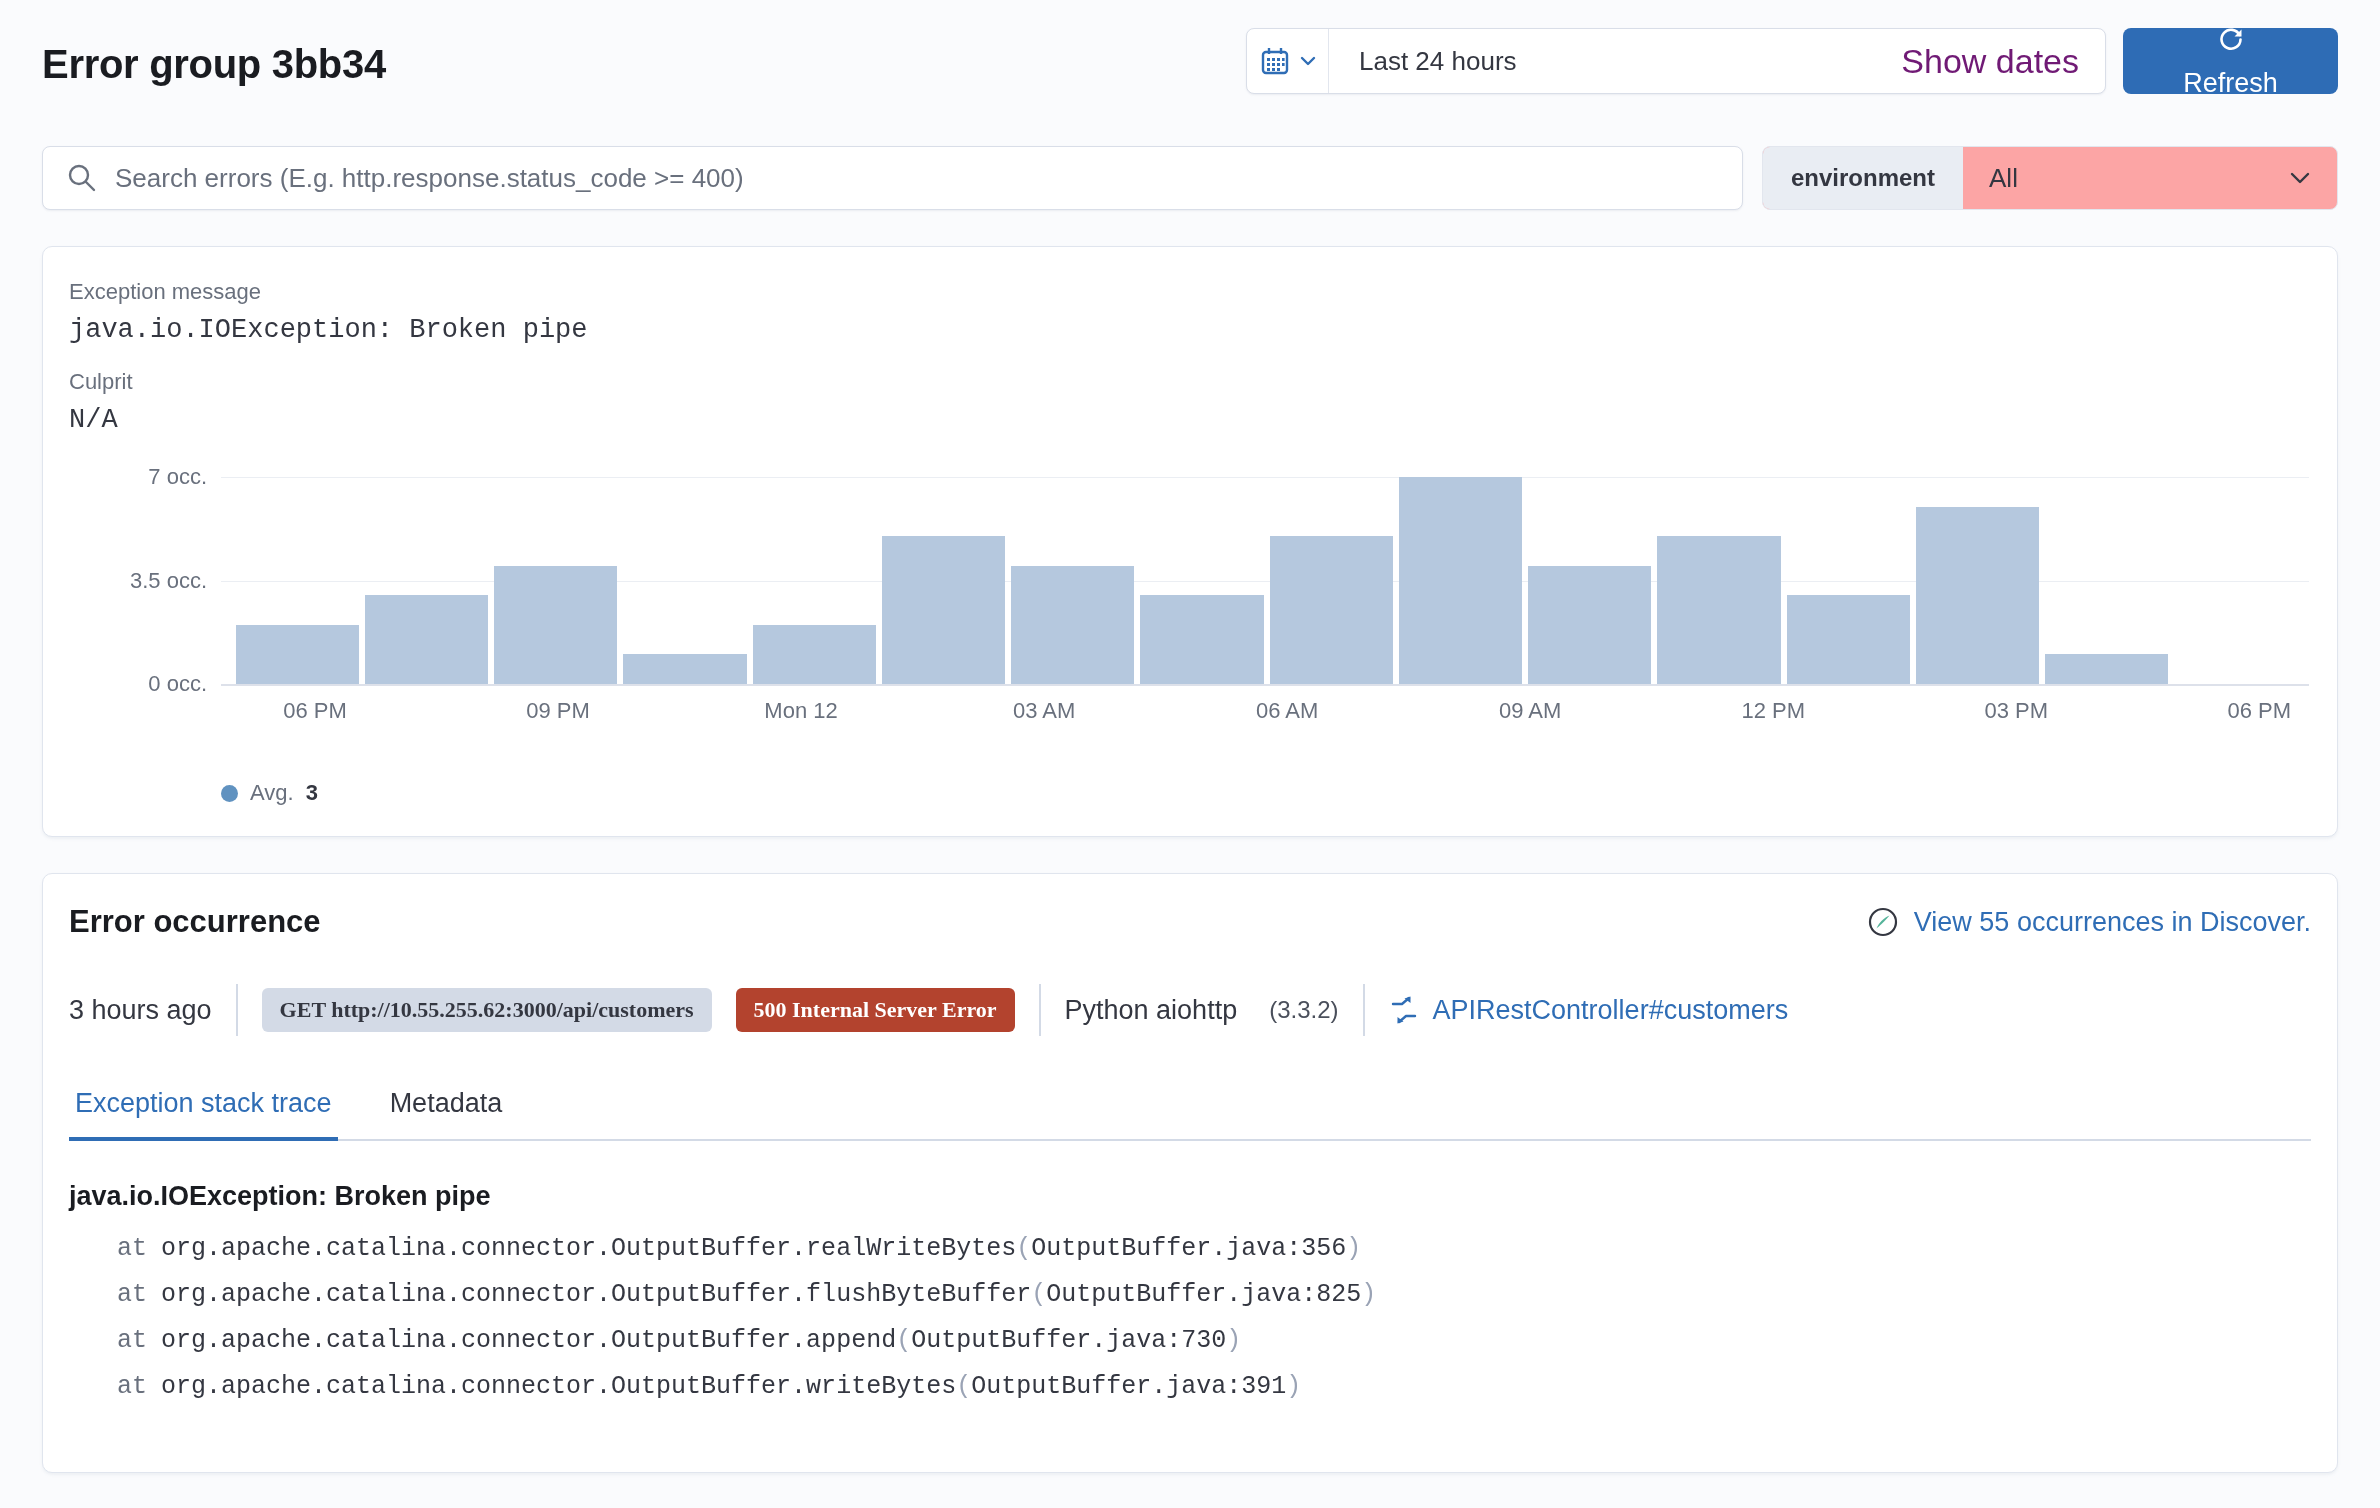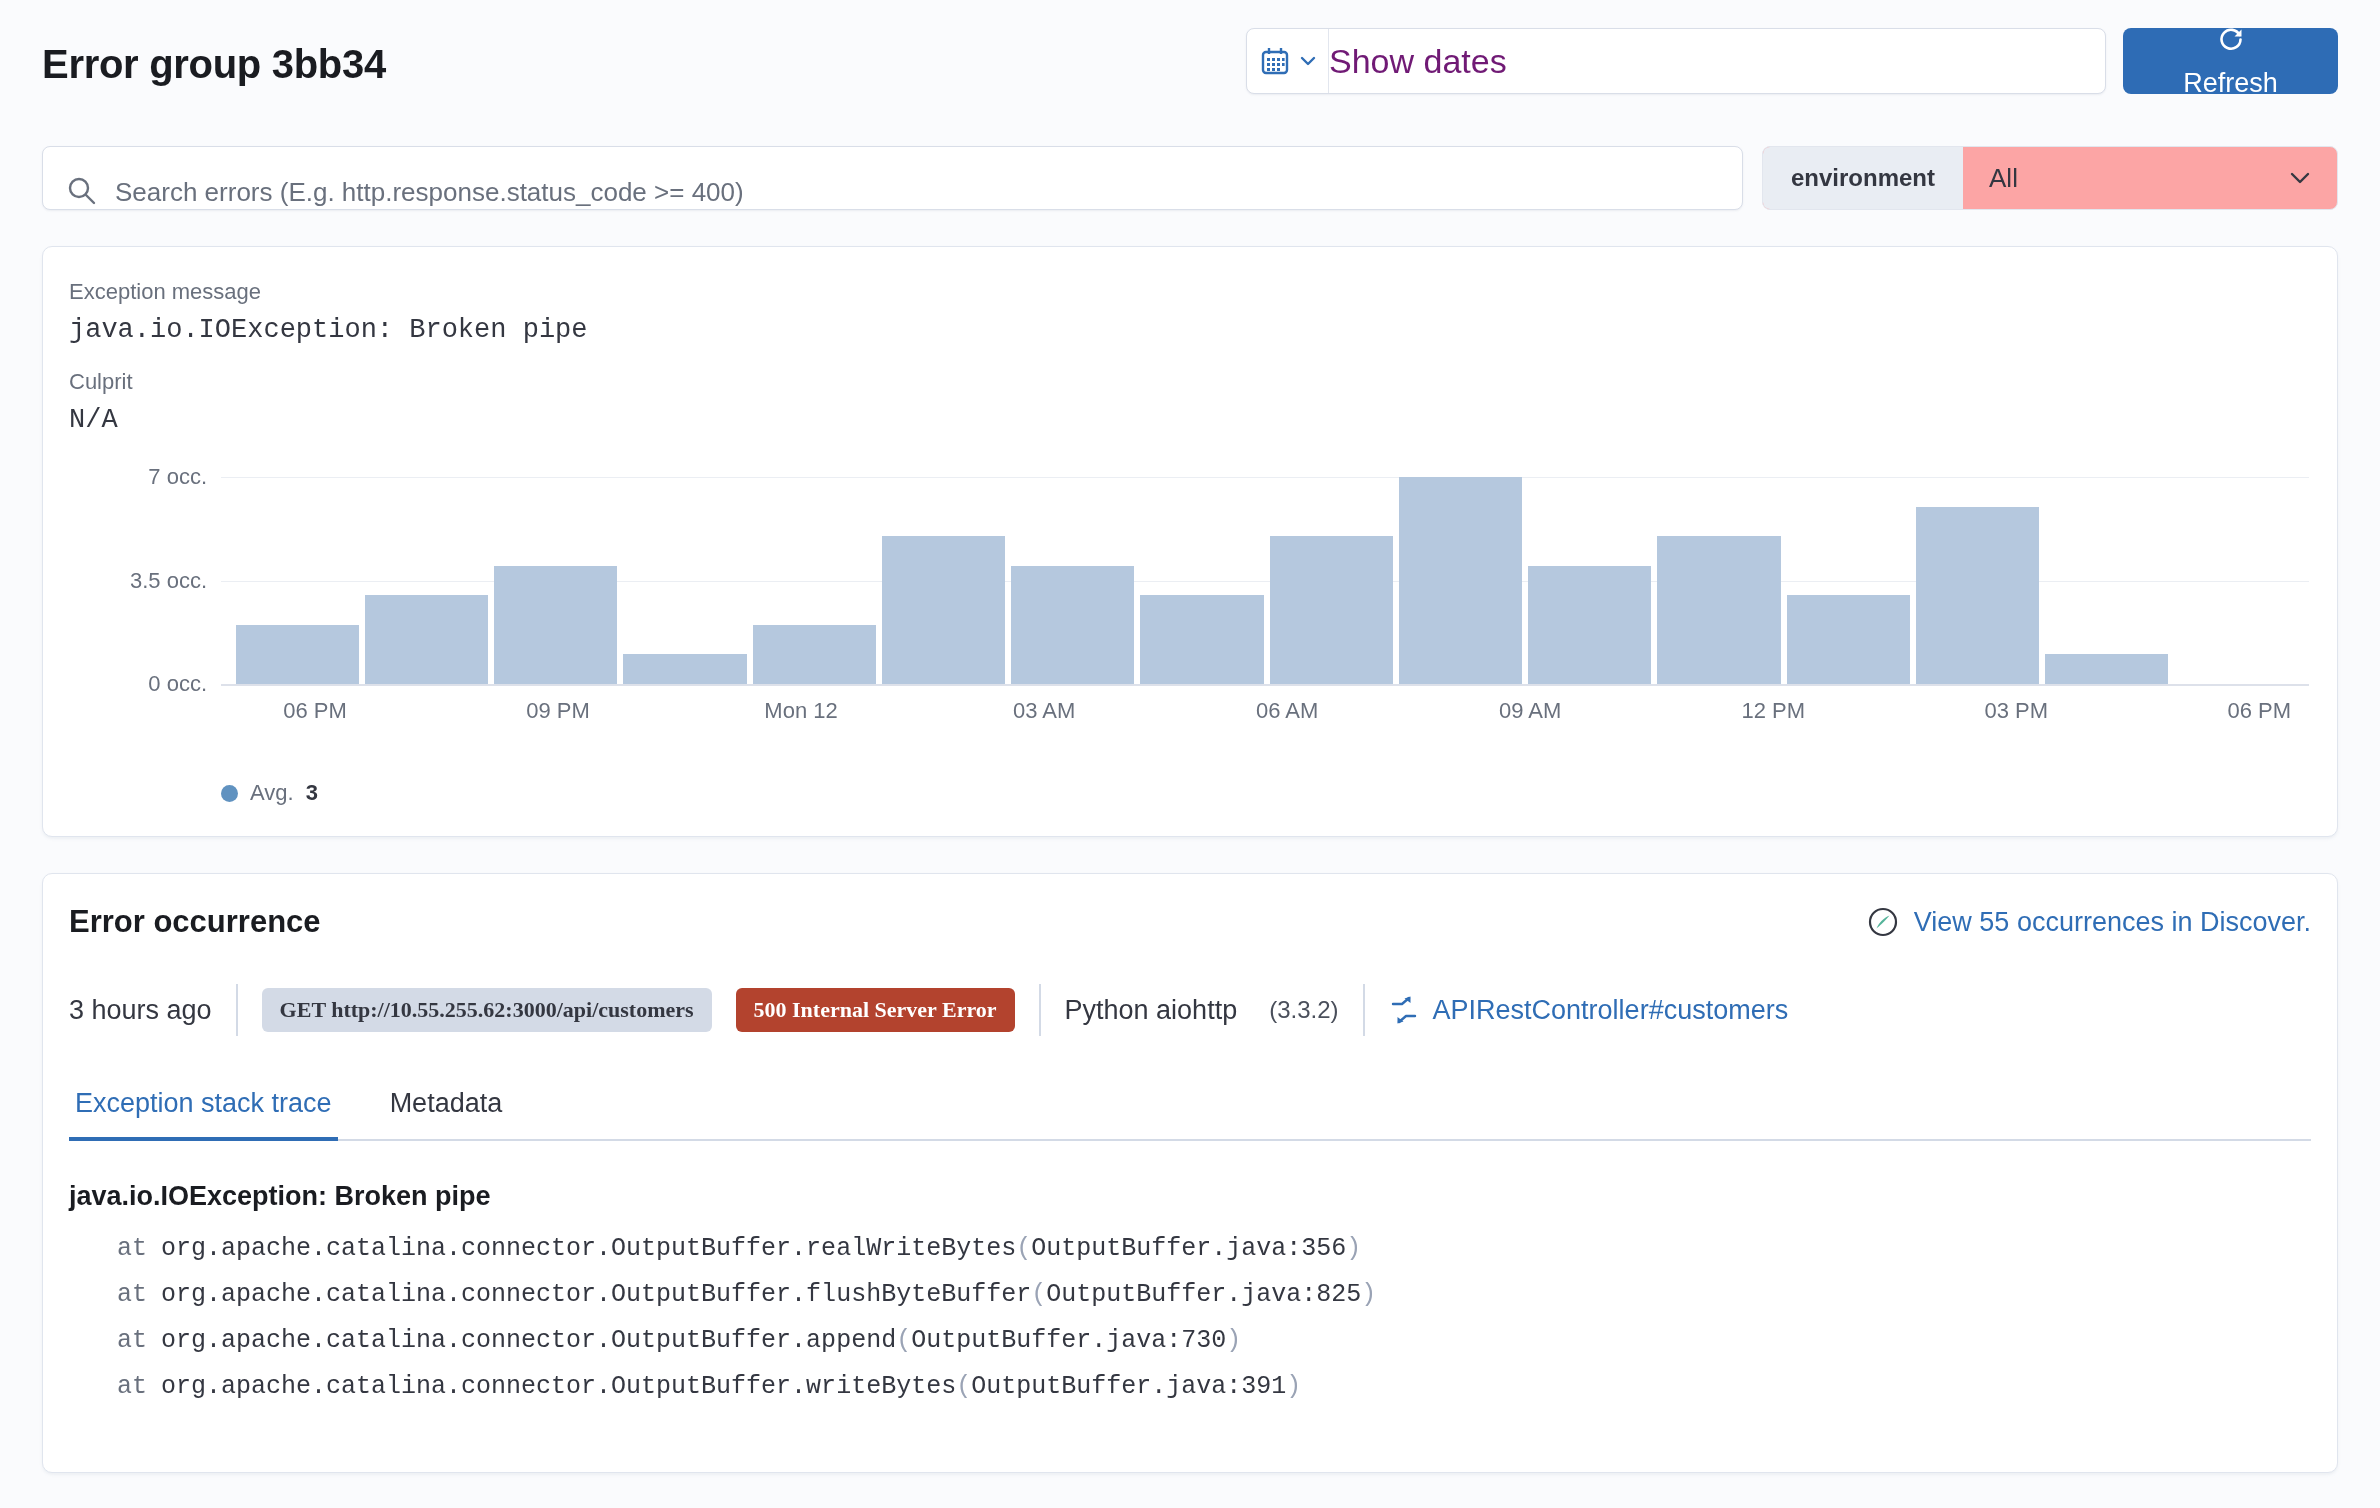--- a/index.html
+++ b/index.html
@@ -17,21 +17,21 @@
                  border-right:1px solid #e2e6ee; cursor:pointer; }
   .datebar-value { flex:1; padding-left:30px; font-size:26px; color:#343741; }
   .show-dates { padding-right:26px; font-size:34px; color:#701a75; font-weight:500; cursor:pointer; white-space:nowrap; }
   .refresh-btn { height:66px; width:215px; background:#2e6cb5; border:none; border-radius:8px; color:#fff;
                  font-size:27px; font-weight:500; display:flex; align-items:center; justify-content:center;
                  gap:14px; cursor:pointer; font-family:inherit;flex-direction:column; }
 
   
   .search-row { display:flex; gap:19px; margin-top:52px; }
   .search-box { flex:1; height:64px; background:#fff; border:1px solid #d9dee8; border-radius:8px;
-                display:flex; align-items:flex-end; padding:1px 22px; box-shadow:0 1px 2px rgba(152,162,179,.15); }
+                display:flex; align-items:center; padding:12px 22px; box-shadow:0 1px 2px rgba(152,162,179,.15); }
   .search-box input { border:none; outline:none; flex:1; font-size:26px; color:#343741;
                       font-family:inherit; margin-left:16px; background:transparent; }
   .search-box input::placeholder { color:#69707d; opacity:1; }
   .env-group { width:576px; height:64px; display:flex; align-items:center; background:#fca5a5;
                border:1px solid #e2e6ee; border-radius:8px; overflow:hidden; }
   .env-prepend { background:#e9edf3; height:100%; display:flex; align-items:center; padding:0 28px;
                  font-size:24px; font-weight:600; color:#343741; }
   .env-value { flex:1; padding-left:26px; font-size:26px; color:#343741; }
   .env-caret { margin-right:24px; display:flex; }
 
@@ -115,20 +115,21 @@
                   <rect x="19" y="24" width="3" height="3"></rect>
               </g>
             </svg>
           </span>
           <span>
             <svg width="20" height="20" viewBox="0 0 20 20">
                 <polyline points="4,7 10,13 16,7" fill="none" stroke="#2f6db5" stroke-width="2.4" stroke-linecap="round" stroke-linejoin="round"></polyline>
               </svg>
           </span>
         </div>
+        <div class="datebar-value">Last 24 hours</div>
         <div class="show-dates">Show dates</div>
       </div>
       <button class="refresh-btn">
         <span>
           <svg width="30" height="30" viewBox="0 0 30 30">
             <path d="M 23.5 11 A 9.5 9.5 0 1 0 24.5 15.5" fill="none" stroke="#fff" stroke-width="2.6" stroke-linecap="round"></path>
             <polygon points="25.5,5.5 25.5,12.5 18.5,12.5" fill="#fff"></polygon>
           </svg>
         </span>
         <span>Refresh</span>

